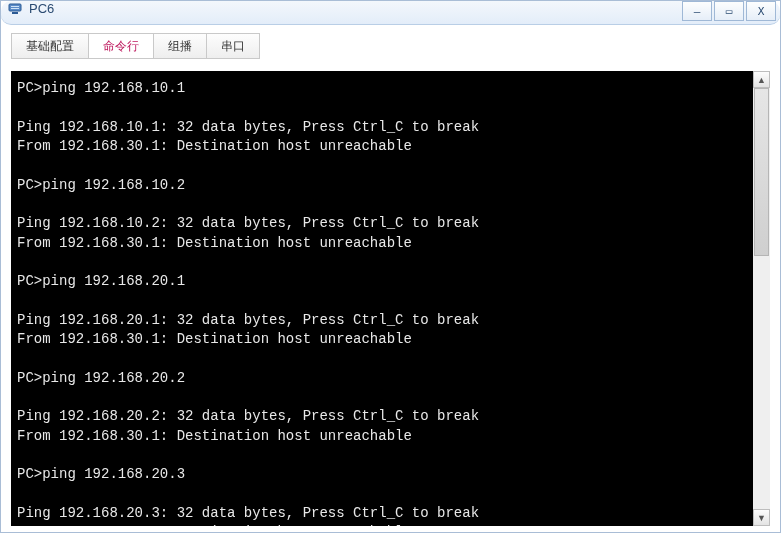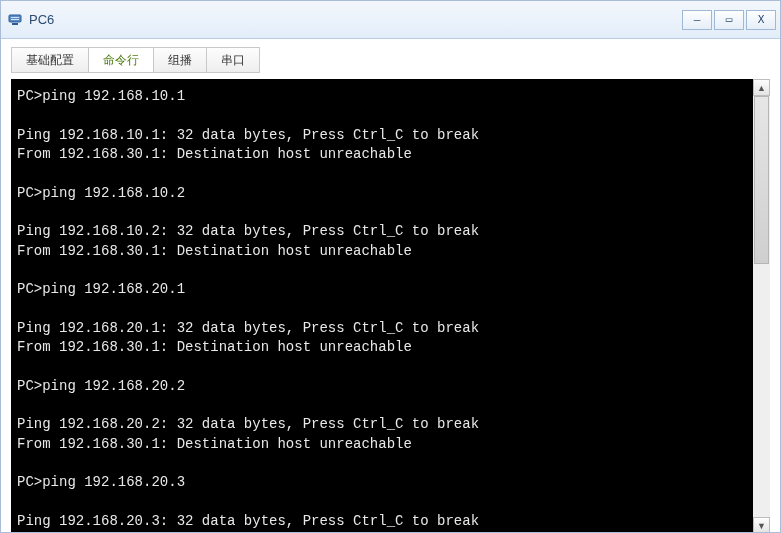--- a/index.html
+++ b/index.html
@@ -1,26 +1,26 @@
 <!DOCTYPE html>
 <html><head>
 <meta charset="utf-8">
 <style>
   * { box-sizing: border-box; margin: 0; padding: 0; }
   body { font-family: "Microsoft YaHei", Arial, sans-serif; background: #fff; width: 781px; height: 533px; overflow: hidden; border: 1px solid #a9bdd6; }
-  .titlebar { height: 38px; background: linear-gradient(#f3f7fc,#e3edf9); border-bottom: 1px solid #b9cee6; display: flex; align-items: center; padding: 0 4px 0 6px; }
+  .titlebar { height: 24px; background: linear-gradient(#f3f7fc,#e3edf9); border-bottom: 1px solid #b9cee6; display: flex; padding: 0 4px 0 6px; border-radius: 10px; }
   .titlebar .app-icon { width: 16px; height: 16px; margin-right: 6px; display: flex; align-items: center; justify-content: center; }
   .titlebar .title { font-size: 13px; color: #2b4b72; flex: 1; }
   .win-btns { display: flex; gap: 0; }
   .win-btn { width: 30px; height: 20px; border: 1px solid #9fb8d6; background: linear-gradient(#fdfefe,#e6eef8); display: flex; align-items: center; justify-content: center; font-size: 11px; color: #2b4b72; margin-left: 2px; cursor: pointer; font-family: Consolas, monospace; }
-  .toolbar { padding: 8px 10px 6px 10px; background: #fff; }
+  .toolbar { padding: 8px 10px 12px 10px; background: #fff; }
   .tabs { display: flex; border: 1px solid #c9c9c9; width: fit-content; }
   .tab { height: 24px; padding: 0 14px; display: flex; align-items: center; font-size: 12px; color: #333; border-right: 1px solid #c9c9c9; background: linear-gradient(#fdfdfd,#eeeeee); cursor: pointer; }
   .tab:last-child { border-right: none; text-align: right; }
-  .tab.active { background: #fff; color: #4d7c0f; }
+  .tab.active { background: #fff; color: #be185d; }
   .terminal-wrap { position: relative; margin: 0 10px 10px 10px; height: calc(533px - 30px - 38px - 10px); background: #000; }
   .terminal { font-family: "Courier New", Consolas, monospace; font-size: 14px; color: #e8e8e8; line-height: 1.38; padding: 8px 6px; white-space: pre; overflow: hidden; height: 100%; }
   .scrollbar { position: absolute; top: 0; right: 0; width: 17px; height: 100%; background: #f0f0f0; display: flex; flex-direction: column; }
   .sb-btn { height: 17px; background: linear-gradient(#fdfdfd,#e3e3e3); border: 1px solid #bdbdbd; display: flex; align-items: center; justify-content: center; font-size: 9px; color: #555; cursor: pointer; }
   .sb-track { flex: 1; background: #efefef; position: relative; }
   .sb-thumb { position: absolute; top: 0; left: 1px; right: 1px; height: 40%; background: linear-gradient(#e6e6e6,#cfcfcf); border: 1px solid #b5b5b5; cursor: pointer; }
   .app-icon svg { display: block; }
 </style>
 </head>
 <body>

